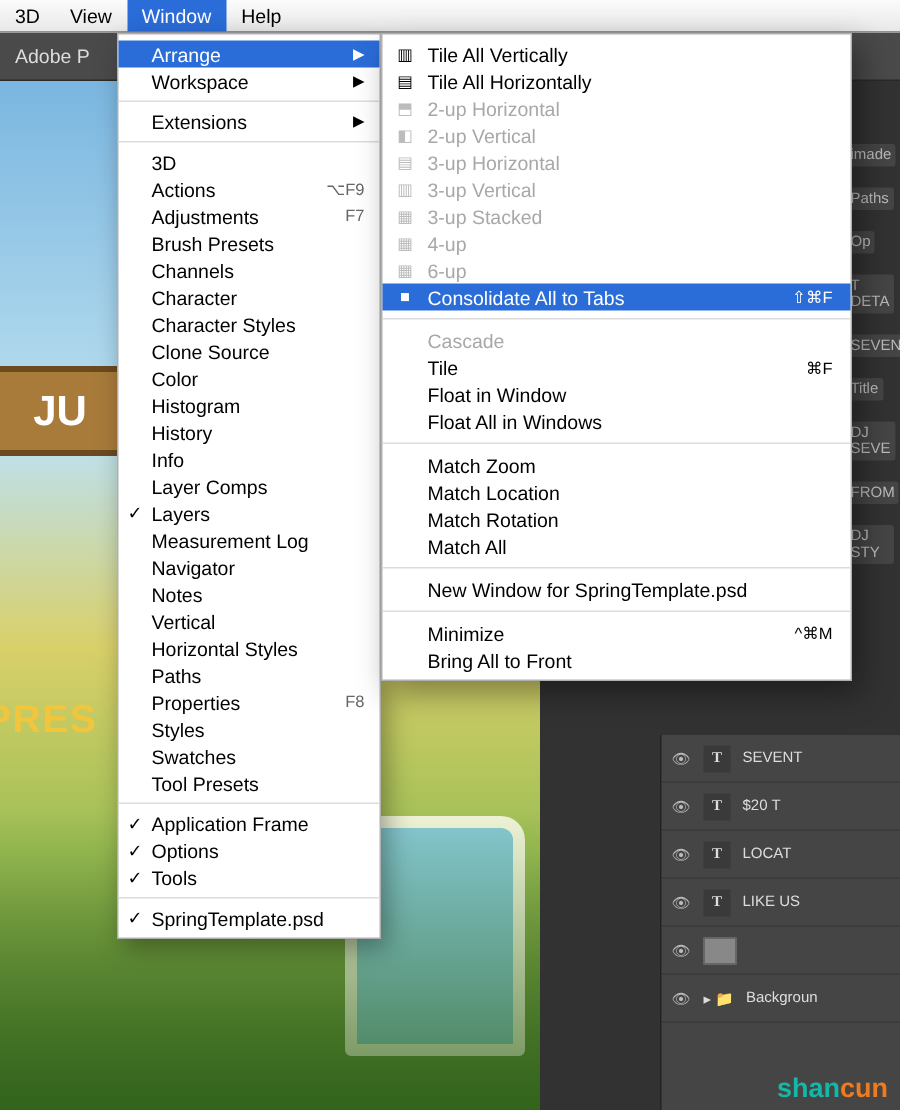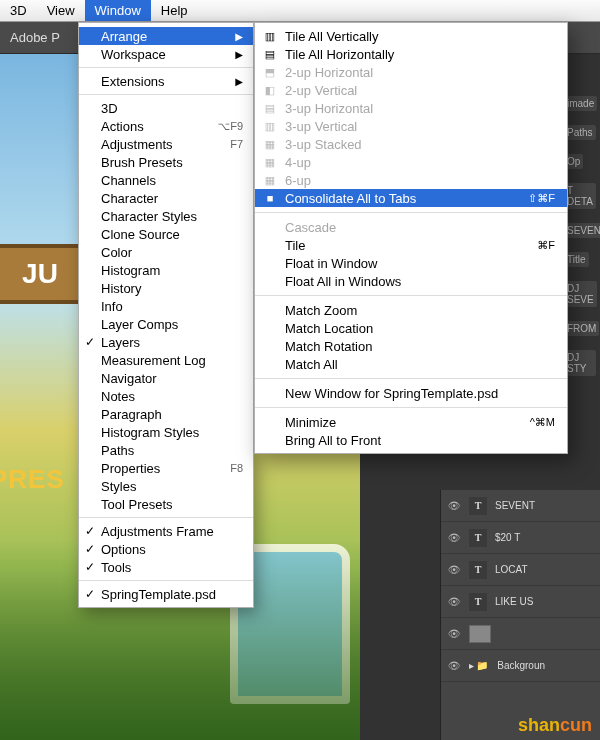--- a/index.html
+++ b/index.html
@@ -33,21 +33,21 @@
   .submenu .row.disabled .ic { color:#bcbcbc; }
   .submenu .row .sc { margin-left:auto; font-size:11px; }
   .submenu .sep { height:1px; background:#dcdcdc; margin:5px 0; }
 
   .layers { position:absolute; top:490px; right:0; width:160px; height:250px; background:#454545; border-left:1px solid #222; color:#ddd; font-size:10px; }
   .layers .lrow { display:flex; align-items:center; height:32px; border-bottom:1px solid #393939; padding:0 6px; gap:8px; }
   .layers .eye { width:14px; text-align:center; color:#bbb; }
   .layers .tt { width:18px; height:18px; background:#3a3a3a; color:#ddd; display:flex; align-items:center; justify-content:center; font-family:Georgia,serif; font-weight:bold; }
   .layers .thumb { width:22px; height:18px; background:#888; border:1px solid #666; }
   .watermark { position:absolute; bottom:4px; right:8px; font-size:18px; font-weight:bold; }
-  .watermark .g { color:#eab308; } .watermark .o { color:#f07b1c; }
+  .watermark .g { color:#14b8a6; } .watermark .o { color:#f07b1c; }
 </style>
 </head>
 <body>
 
 <div class="canvas-bg">
   <div class="sign">JU</div>
   <div class="pres">PRES</div>
   <div class="bigletter"></div>
   <div class="grass"></div>
 </div>
@@ -171,42 +171,45 @@
     <div class="row">
       <span>Measurement Log</span>
     </div>
     <div class="row">
       <span>Navigator</span>
     </div>
     <div class="row">
       <span>Notes</span>
     </div>
     <div class="row">
-      <span>Paragraph</span>
-    </div>
-    <div class="row">
-      <span>Histogram Styles</span>
+      <span>Vertical</span>
+    </div>
+    <div class="row">
+      <span>Horizontal Styles</span>
     </div>
     <div class="row">
       <span>Paths</span>
     </div>
     <div class="row">
       <span>Properties</span>
       <span class="sc">F8</span>
     </div>
     <div class="row">
       <span>Styles</span>
     </div>
     <div class="row">
+      <span>Swatches</span>
+    </div>
+    <div class="row">
       <span>Tool Presets</span>
     </div>
     <div class="sep"></div>
     <div class="row">
       <span class="chk">✓</span>
-      <span>Adjustments Frame</span>
+      <span>Application Frame</span>
     </div>
     <div class="row">
       <span class="chk">✓</span>
       <span>Options</span>
     </div>
     <div class="row">
       <span class="chk">✓</span>
       <span>Tools</span>
     </div>
     <div class="sep"></div>

